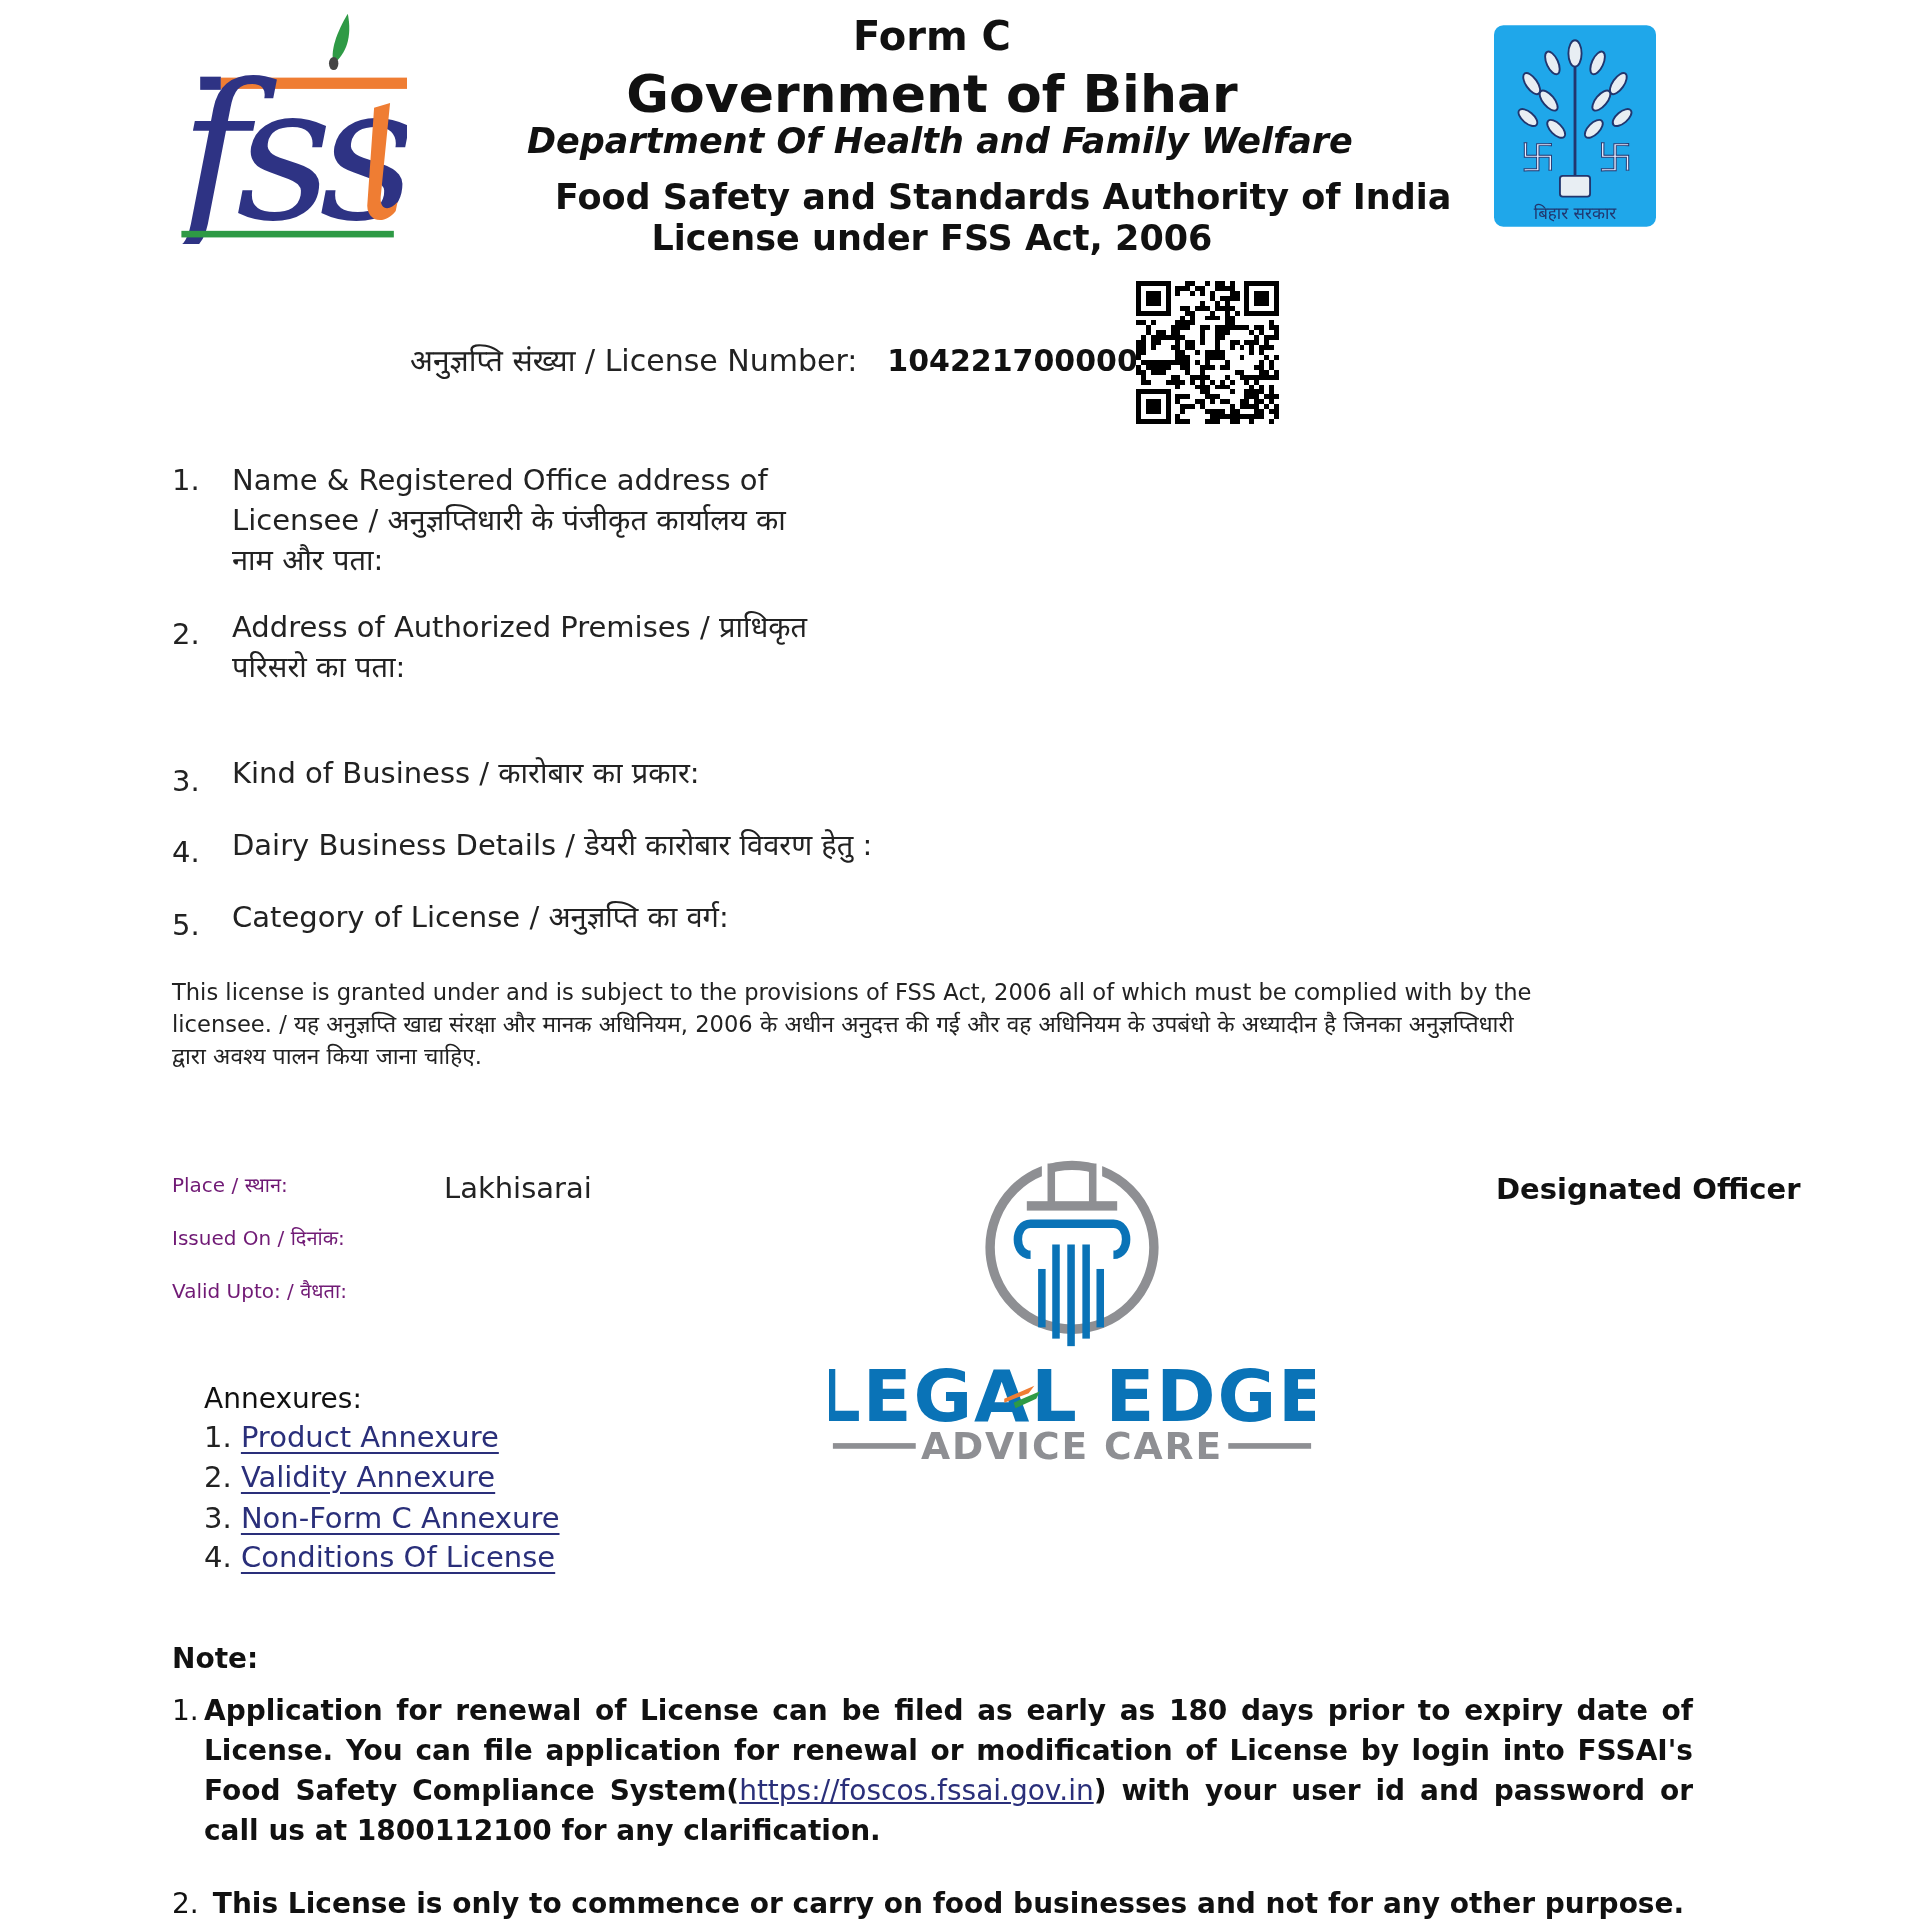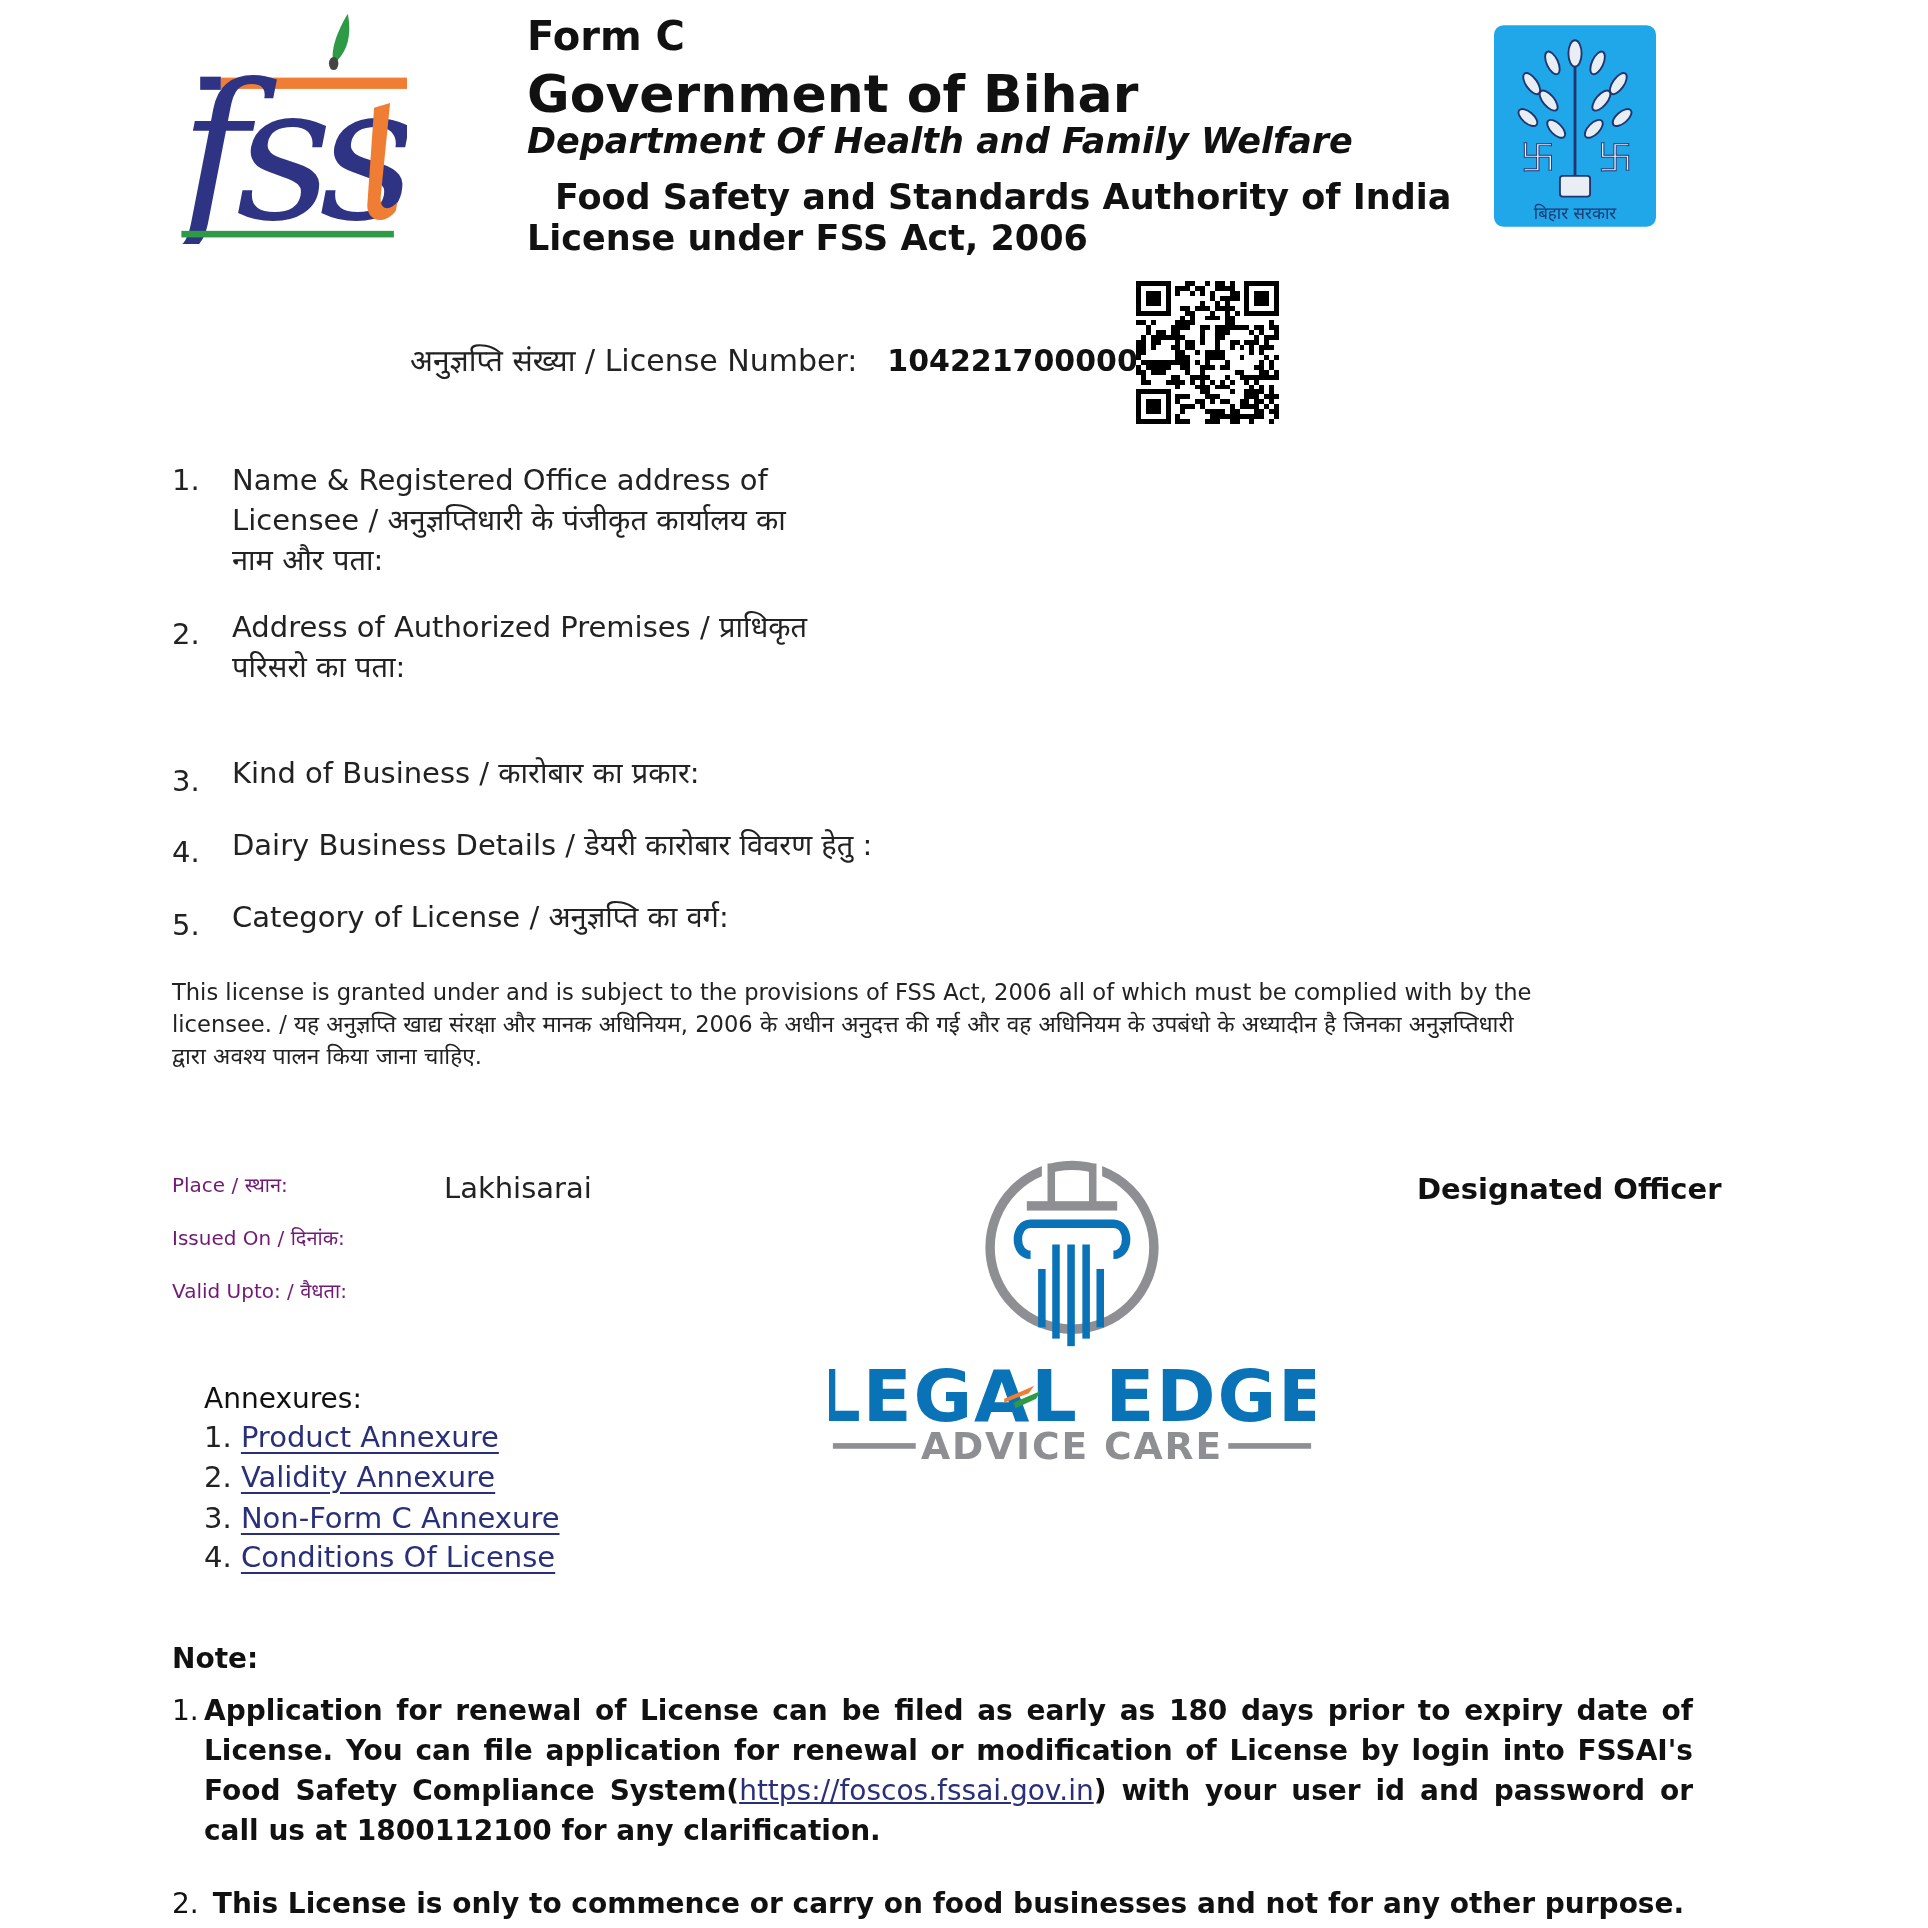--- a/index.html
+++ b/index.html
@@ -1,34 +1,34 @@
 <!DOCTYPE html>
 <html style="font-size:15px"><head>
 <meta charset="utf-8">
 <style>
   html, body { margin: 0; padding: 0; background: #ffffff; }
   body { width: 1928px; height: 1928px; position: relative; overflow: hidden;
          font-family: "DejaVu Sans", "Liberation Sans", sans-serif; color: #1a1a1a; }
   .abs { position: absolute; }
-  .hdr { position: absolute; left: 527px; width: 810px; text-align: left; font-weight: bold; color: #111; white-space: nowrap; }
+  .hdr { position: absolute; left: 527px; width: 810px; text-align: center; font-weight: bold; color: #111; white-space: nowrap; }
   .h-form { top: 13px; font-size: 40px; }
   .h-gov { top: 64px; font-size: 52px; }
   .h-sub { font-size: 35px; }
   .h-dept { top: 121px; font-style: italic; }
   .h-fssai { top: 177px; margin-left: 28px; }
   .h-act { top: 218px; }
   .lic-line { top: 339px; left: 410px; font-size: 30px; white-space: nowrap; color: #222; }
   .lic-num { font-weight: bold; margin-left: 30px; color: #111; }
   .qr { left: 1135px; top: 281px; width: 145px; height: 143px; }
   .item-num { position: absolute; left: 172px; font-size: 29px; color: #222; }
   .item-text { position: absolute; left: 232px; font-size: 29px; line-height: 40px; color: #222; width: 640px; }
   .para { position: absolute; left: 172px; top: 976px; width: 1375px; font-size: 22.6px; line-height: 32px; color: #222; }
   .meta-row { position: absolute; left: 172px; font-size: 20px; color: #701a75; white-space: nowrap; }
   .place-val { position: absolute; left: 444px; font-size: 29px; color: #222; }
-  .officer { position: absolute; left: 1417px; top: 1172px; font-size: 29px; font-weight: bold; color: #111; white-space: nowrap; }
+  .officer { position: absolute; left: 1496px; top: 1172px; font-size: 29px; font-weight: bold; color: #111; white-space: nowrap; }
   .annex-title { position: absolute; left: 204px; top: 1382px; font-size: 28px; font-weight: normal; color: #111; }
   .annex-item { position: absolute; left: 204px; font-size: 29px; color: #222; white-space: nowrap; }
   .annex-item a { color: #2a2f7a; text-decoration: underline; text-underline-offset: 4.7px; }
   .note-title { position: absolute; left: 172px; top: 1642px; font-size: 28px; font-weight: bold; color: #111; }
   .note-item { position: absolute; left: 172px; width: 1521px; font-size: 28px; font-weight: bold; line-height: 40px; color: #111; }
   .note-item .n { position: absolute; left: 0; font-weight: normal; }
   .note-item .t { display: block; margin-left: 32px; text-align: justify; }
   .note-item a { color: #2a2f7a; font-weight: normal; text-decoration: underline; }
   .logo-fssai { left: 172px; top: 9.4px; width: 235px; height: 235px; }
   .logo-bihar { left: 1494px; top: 24.5px; width: 162px; height: 202px; }

